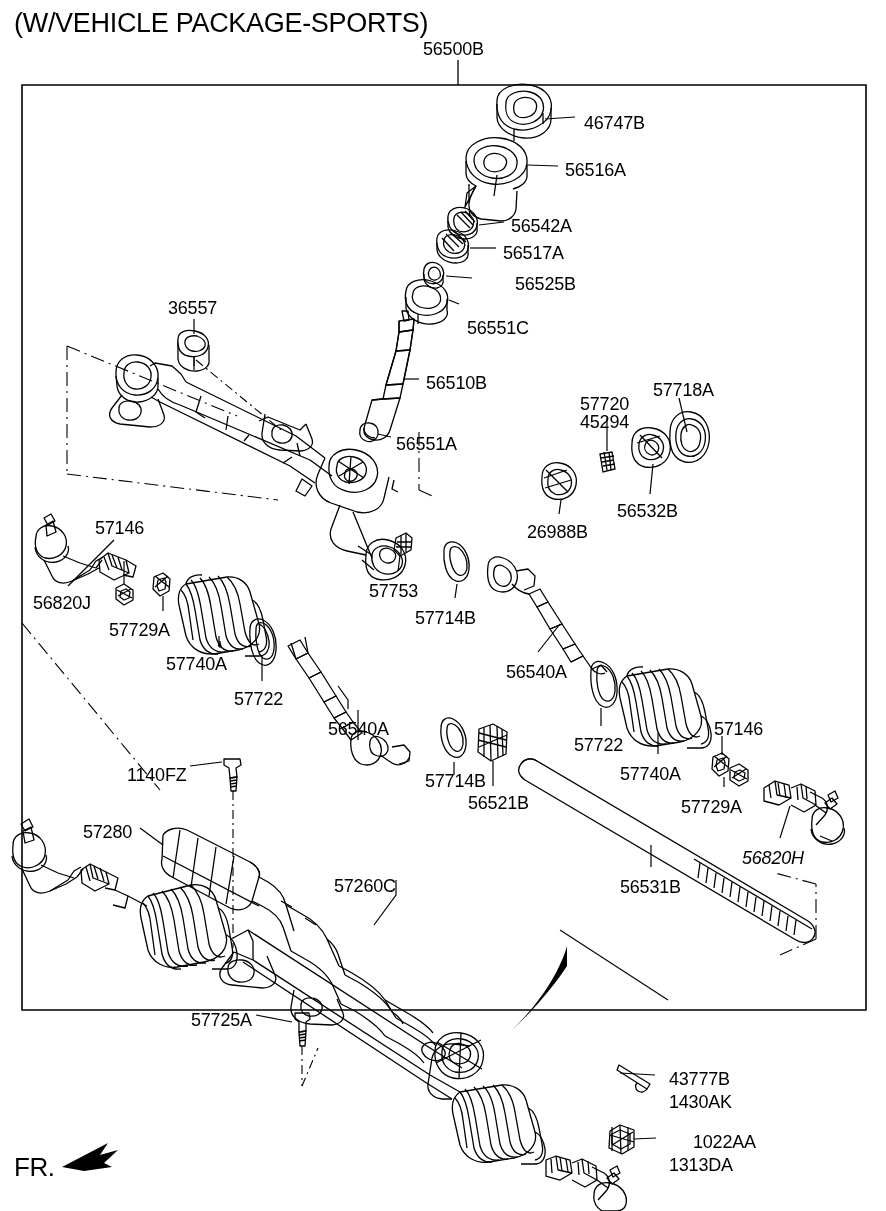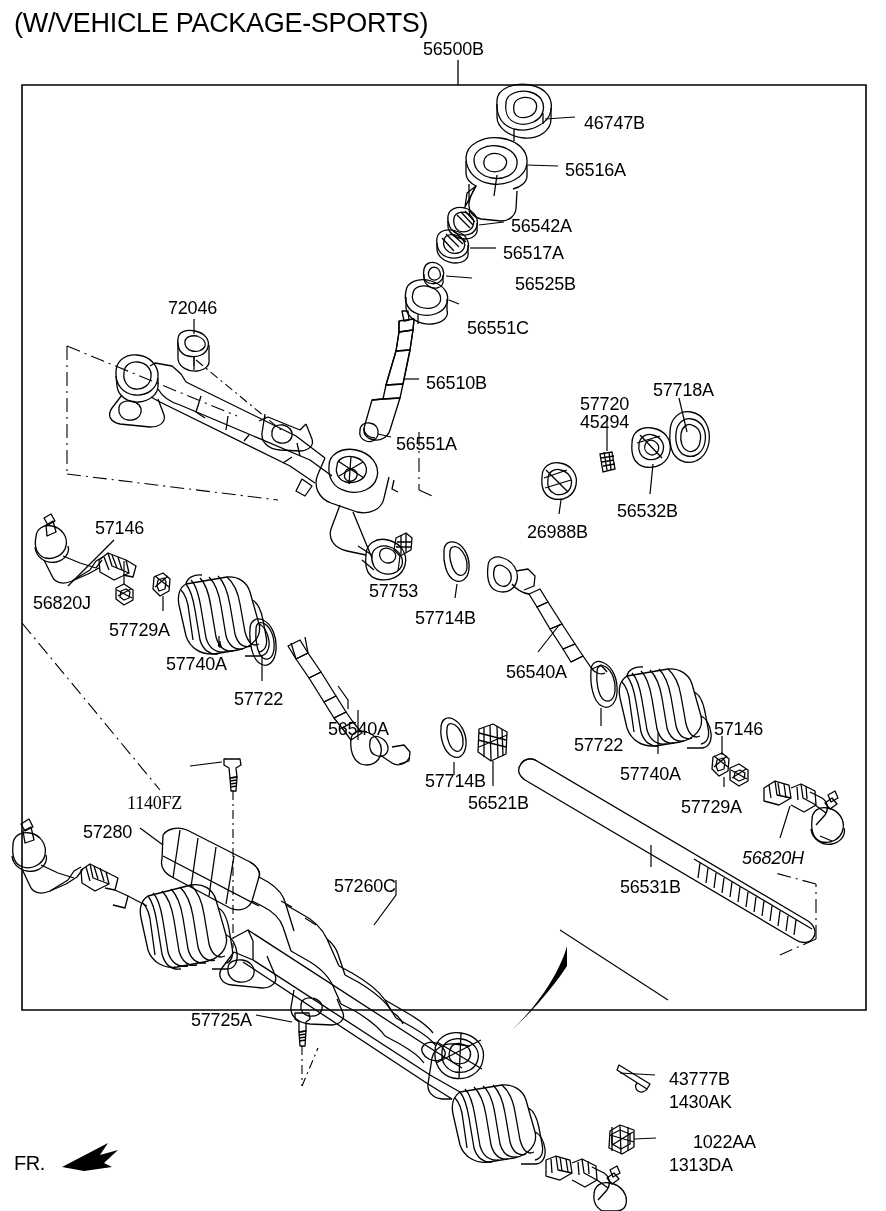--- a/index.html
+++ b/index.html
@@ -3,21 +3,21 @@
 <meta charset="utf-8">
 <title>Steering Gear Parts Diagram</title>
 <style>
   html,body{margin:0;padding:0;background:#ffffff;}
   body{font-family:"Liberation Sans","DejaVu Sans",sans-serif;}
   #page{position:relative;width:886px;height:1211px;background:#fff;overflow:hidden;}
   #page svg{position:absolute;left:0;top:0;}
   .lbl{position:absolute;font-family:"Liberation Sans","DejaVu Sans",sans-serif;
        font-size:18px;color:#000;white-space:nowrap;letter-spacing:-0.2px;line-height:22px;}
   #hdr{position:absolute;left:14px;top:12px;font-size:27px;white-space:nowrap;letter-spacing:-0.3px;}
-  #frlabel{position:absolute;left:14px;top:1152px;font-size:20px;font-weight:normal;letter-spacing:-0.5px;}
+  #frlabel{position:absolute;left:14px;top:1152px;font-size:26px;font-weight:normal;letter-spacing:-0.5px;}
 </style>
 </head>
 <body>
 
 <div id="page">
 
   <div id="hdr" class="lbl">(W/VEHICLE PACKAGE-SPORTS)</div>
 
   <svg width="886" height="1211" viewBox="0 0 886 1211">
     <defs>
@@ -560,21 +560,21 @@
   <div id="frlabel">FR.</div>
 
   <div id="labels-layer">
       <div class="lbl" style="left: 423px; top: 38px;">56500B</div>
       <div class="lbl" style="left: 584px; top: 112px;">46747B</div>
       <div class="lbl" style="left: 565px; top: 159px;">56516A</div>
       <div class="lbl" style="left: 511px; top: 215px; text-align: center;">56542A</div>
       <div class="lbl" style="left: 503px; top: 242px;">56517A</div>
       <div class="lbl" style="left: 479px; top: 273px; margin-left: 36px;">56525B</div>
       <div class="lbl" style="left: 467px; top: 299px; margin-top: 18px;">56551C</div>
-      <div class="lbl" style="left: 168px; top: 297px;">72046</div>
+      <div class="lbl" style="left: 168px; top: 297px;">36557</div>
       <div class="lbl" style="left: 426px; top: 372px;">56510B</div>
       <div class="lbl" style="left: 396px; top: 433px;">56551A</div>
       <div class="lbl" style="left: 653px; top: 379px;">57718A</div>
       <div class="lbl" style="left: 580px; top: 393px;">57720</div>
       <div class="lbl" style="left: 580px; top: 411px;">45294</div>
       <div class="lbl" style="left: 617px; top: 500px;">56532B</div>
       <div class="lbl" style="left: 527px; top: 521px;">26988B</div>
       <div class="lbl" style="left: 95px; top: 517px;">57146</div>
       <div class="lbl" style="left: 33px; top: 592px;">56820J</div>
       <div class="lbl" style="left: 109px; top: 619px;">57729A</div>
@@ -585,21 +585,21 @@
       <div class="lbl" style="left: 506px; top: 661px;">56540A</div>
       <div class="lbl" style="left: 328px; top: 718px;">56540A</div>
       <div class="lbl" style="left: 425px; top: 770px;">57714B</div>
       <div class="lbl" style="left: 468px; top: 792px;">56521B</div>
       <div class="lbl" style="left: 574px; top: 734px;">57722</div>
       <div class="lbl" style="left: 620px; top: 763px;">57740A</div>
       <div class="lbl" style="left: 714px; top: 718px;">57146</div>
       <div class="lbl" style="left: 681px; top: 796px;">57729A</div>
       <div class="lbl" style="left: 742px; top: 847px; font-style: italic;">56820H</div>
       <div class="lbl" style="left: 620px; top: 876px;">56531B</div>
-      <div class="lbl" style="left: 127px; top: 792px; font-family: Liberation Serif, serif;">1140FZ</div>
+      <div class="lbl" style="left: 127px; top: 764px;">1140FZ</div>
       <div class="lbl" style="left: 83px; top: 821px;">57280</div>
       <div class="lbl" style="left: 334px; top: 875px;">57260C</div>
       <div class="lbl" style="left: 191px; top: 1009px;">57725A</div>
       <div class="lbl" style="left: 669px; top: 1068px;">43777B</div>
       <div class="lbl" style="left: 669px; top: 1091px;">1430AK</div>
       <div class="lbl" style="left: 669px; top: 1131px; margin-left: 24px;">1022AA</div>
       <div class="lbl" style="left: 669px; top: 1154px;">1313DA</div>
     </div>
 
 </div>

